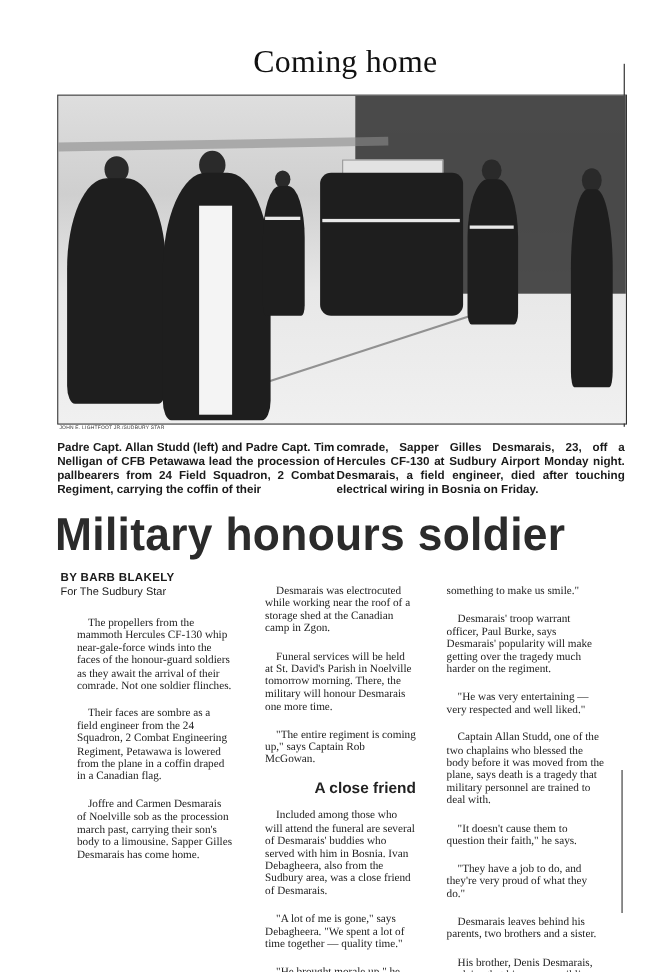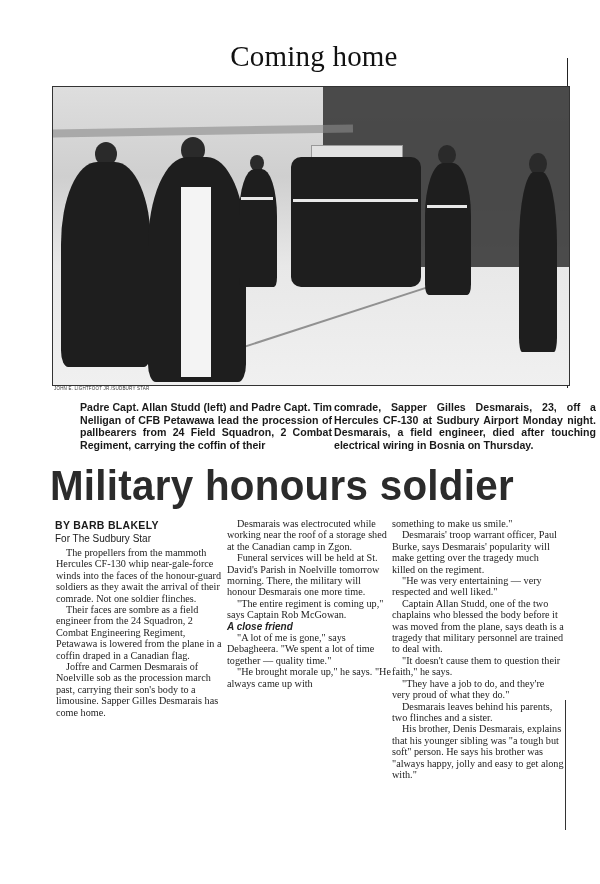--- a/index.html
+++ b/index.html
@@ -13,36 +13,36 @@
     .photo .wing { position: absolute; left: 0; top: 40px; width: 300px; height: 8px; background: #8a8a8a; transform: rotate(-1deg); opacity: 0.6; }
     .photo .ground-line { position: absolute; left: 180px; top: 230px; width: 200px; height: 2px; background: #555; transform: rotate(-18deg); opacity: 0.6; }
     .fig { position: absolute; background: #1e1e1e; border-radius: 40% 40% 8% 8%; }
     .fig.head { border-radius: 50%; background: #2a2a2a; }
     .surplice { position: absolute; background: #f4f4f4; }
     .belt { position: absolute; background: #e8e8e8; height: 3px; }
     .coffin { position: absolute; background: #e2e2e2; border: 1px solid #999; }
 
     .credit { position: absolute; left: 54px; top: 386px; font-family: "Liberation Sans", sans-serif; font-size: 4.5px; color: #333; letter-spacing: 0.2px; text-transform: uppercase; }
 
-    .caption { position: absolute; top: 401px; width: 252px; font-family: "Liberation Sans", sans-serif; font-weight: bold; font-size: 10.6px; line-height: 12.5px; color: #1a1a1a; text-align: justify; margin-left: 28px; }
+    .caption { position: absolute; top: 401px; width: 252px; font-family: "Liberation Sans", sans-serif; font-weight: bold; font-size: 10.6px; line-height: 12.5px; color: #1a1a1a; text-align: justify; }
     .caption.left { left: 52px; }
     .caption.right { left: 306px; width: 262px; }
 
     .headline { position: absolute; left: 50px; top: 462px; width: 520px; font-family: "Liberation Sans", sans-serif; font-weight: bold; font-size: 42px; line-height: 48px; color: #2b2b2b; letter-spacing: 0.3px; transform: scaleX(0.96); transform-origin: left; }
 
     .byline { position: absolute; left: 55px; top: 519px; width: 170px; text-align: left; }
     .byline .name { font-family: "Liberation Sans", sans-serif; font-weight: bold; font-size: 10.5px; letter-spacing: 0.3px; }
     .byline .affil { font-family: "Liberation Sans", sans-serif; font-size: 10px; margin-top: 2px; }
 
     .col { position: absolute; font-family: "Liberation Serif", serif; font-size: 10.2px; line-height: 11.4px; color: #222; }
-    .col p { margin: 0; text-indent: 10px; }
+    .col p { margin: 14px; text-indent: 10px; }
     .col-1 { left: 56px; top: 547px; width: 170px; }
     .col-2 { left: 227px; top: 518px; width: 165px; }
     .col-3 { left: 392px; top: 518px; width: 172px; }
-    .subhead { font-family: "Liberation Sans", sans-serif; font-weight: bold; font-size: 10px; text-align: left; margin: 4px 0 5px 0; text-indent: 0 !important; font-style: italic; }
+    .subhead { font-family: "Liberation Sans", sans-serif; font-weight: bold; font-size: 14px; text-align: right; margin: 4px 0 5px 0; text-indent: 0 !important; }
     .col-rule { position: absolute; left: 565px; top: 700px; width: 1px; height: 130px; background: #333; }
   </style>
 </head>
 <body>
 
 <div class="kicker">Coming home</div>
 <div class="rule-right"></div>
 
 <div class="photo">
   <div class="dark-bg"></div>
@@ -68,47 +68,48 @@
   <div class="fig" style="left:372px;top:76px;width:46px;height:132px;"></div>
   <div class="belt" style="left:374px;top:118px;width:40px;"></div>
 
   <div class="fig head" style="left:476px;top:66px;width:18px;height:22px;"></div>
   <div class="fig" style="left:466px;top:85px;width:38px;height:180px;"></div>
 </div>
 
 <div class="credit">JOHN E. LIGHTFOOT JR./Sudbury Star</div>
 
 <div class="caption left">Padre Capt. Allan Studd (left) and Padre Capt. Tim Nelligan of CFB Petawawa lead the procession of pallbearers from 24 Field Squadron, 2 Combat Regiment, carrying the coffin of their</div>
-<div class="caption right">comrade, Sapper Gilles Desmarais, 23, off a Hercules CF-130 at Sudbury Airport Monday night. Desmarais, a field engineer, died after touching electrical wiring in Bosnia on Thursday.</div>
+<div class="caption right">comrade, Sapper Gilles Desmarais, 23, off a Hercules CF-130 at Sudbury Airport Monday night. Desmarais, a field engineer, died after touching electrical wiring in Bosnia on Friday.</div>
 
 <div class="headline">Military honours soldier</div>
 
 <div class="byline">
   <div class="name">BY BARB BLAKELY</div>
   <div class="affil">For The Sudbury Star</div>
 </div>
 
 <div class="col col-1">
   <p>The propellers from the mammoth Hercules CF-130 whip near-gale-force winds into the faces of the honour-guard soldiers as they await the arrival of their comrade. Not one soldier flinches.</p>
   <p>Their faces are sombre as a field engineer from the 24 Squadron, 2 Combat Engineering Regiment, Petawawa is lowered from the plane in a coffin draped in a Canadian flag.</p>
   <p>Joffre and Carmen Desmarais of Noelville sob as the procession march past, carrying their son's body to a limousine. Sapper Gilles Desmarais has come home.</p>
 </div>
 
 <div class="col col-2">
   <p>Desmarais was electrocuted while working near the roof of a storage shed at the Canadian camp in Zgon.</p>
   <p>Funeral services will be held at St. David's Parish in Noelville tomorrow morning. There, the military will honour Desmarais one more time.</p>
   <p>"The entire regiment is coming up," says Captain Rob McGowan.</p>
   <p class="subhead">A close friend</p>
+  <p>Included among those who will attend the funeral are several of Desmarais' buddies who served with him in Bosnia. Ivan Debagheera, also from the Sudbury area, was a close friend of Desmarais.</p>
   <p>"A lot of me is gone," says Debagheera. "We spent a lot of time together — quality time."</p>
   <p>"He brought morale up," he says. "He always came up with</p>
 </div>
 
 <div class="col col-3">
   <p style="text-indent:0">something to make us smile."</p>
-  <p>Desmarais' troop warrant officer, Paul Burke, says Desmarais' popularity will make getting over the tragedy much killed on the regiment.</p>
+  <p>Desmarais' troop warrant officer, Paul Burke, says Desmarais' popularity will make getting over the tragedy much harder on the regiment.</p>
   <p>"He was very entertaining — very respected and well liked."</p>
   <p>Captain Allan Studd, one of the two chaplains who blessed the body before it was moved from the plane, says death is a tragedy that military personnel are trained to deal with.</p>
   <p>"It doesn't cause them to question their faith," he says.</p>
   <p>"They have a job to do, and they're very proud of what they do."</p>
-  <p>Desmarais leaves behind his parents, two flinches and a sister.</p>
+  <p>Desmarais leaves behind his parents, two brothers and a sister.</p>
   <p>His brother, Denis Desmarais, explains that his younger sibling was "a tough but soft" person. He says his brother was "always happy, jolly and easy to get along with."</p>
 </div>
 <div class="col-rule"></div>
 
 </body></html>

